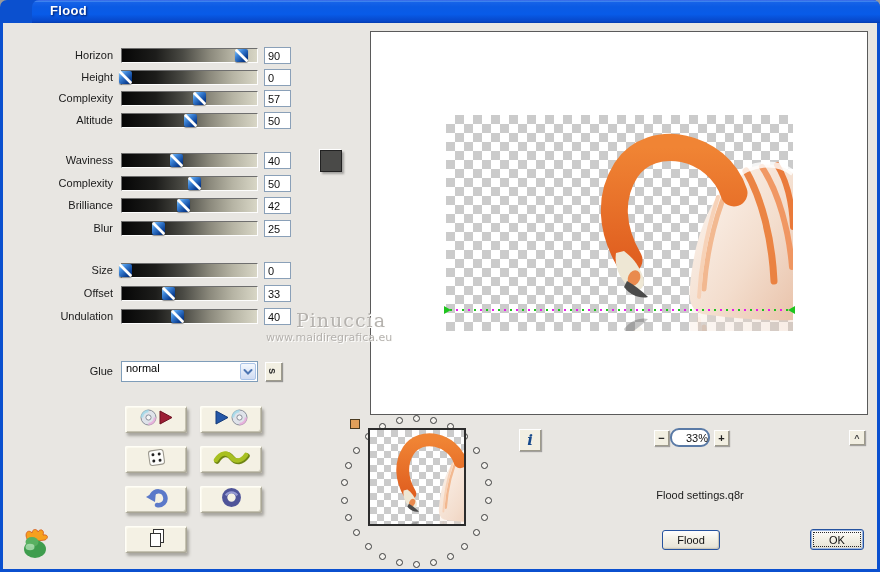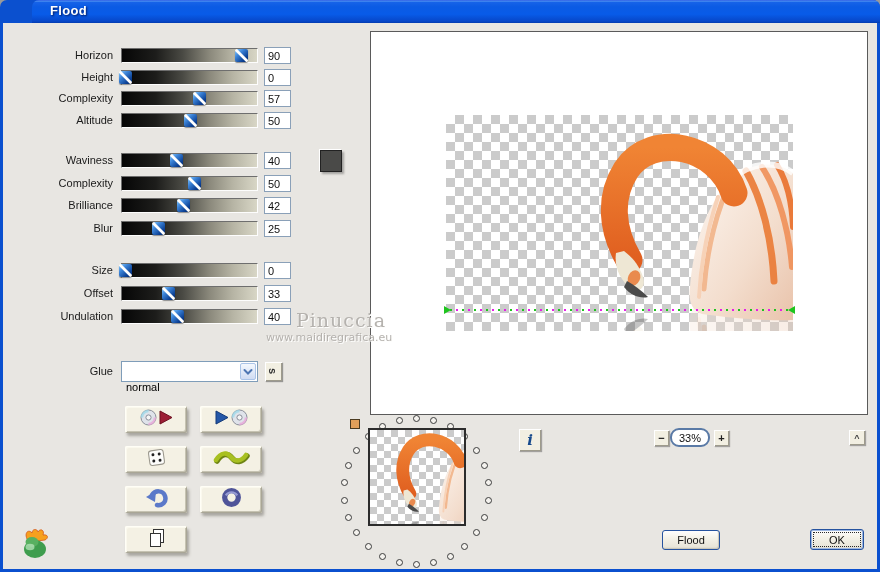--- a/index.html
+++ b/index.html
@@ -25,21 +25,21 @@
       linear-gradient(45deg, rgba(255,255,255,0) 40%, #fff 46%, #fff 55%, rgba(255,255,255,0) 61%),
       linear-gradient(135deg,#8fd0ff 0%,#3c84d8 35%,#0b3f93 75%,#072a66 100%);
     box-shadow:0 1px 1px rgba(0,0,0,.45); }
   .sval { position:absolute; left:264px; top:-1px; width:27px; height:17px; background:#fff;
     border:1px solid #8aa0b8; font-size:11px; font-family:"Liberation Sans",sans-serif;
     padding-left:3px; color:#111; }
 
   
   .glue-box { position:absolute; left:121px; top:361px; width:137px; height:21px; background:#fff;
     border:1px solid #7F9DB9; font-size:11px; }
-  .glue-box .val { position:absolute; left:4px; top:19px; }
+  .glue-box .val { position:absolute; left:4px; top:0; }
   .glue-arrow { position:absolute; right:1px; top:1px; width:16px; height:17px;
     background:linear-gradient(#f4f8fd,#cfdcf3); border:1px solid #aac4e8; border-radius:2px;
     display:flex; align-items:center; justify-content:center; }
   .s-btn { position:absolute; left:265px; top:362px; width:17px; height:19px;
     background:#f2efe2; box-shadow:inset 1px 1px 0 #fff, inset -1px -1px 0 #9e9b8c, 1px 1px 1px rgba(0,0,0,.35);
     font-size:11px; font-weight:bold; color:#333; text-align:center; line-height:18px; }
   .s-btn span { display:inline-block; transform:rotate(90deg); }
 
   .swatch { position:absolute; left:320px; top:150px; width:22px; height:22px; background:#4a4a48;
     border:1px solid #222; box-shadow:2px 2px 2px rgba(0,0,0,.3), -1px -1px 0 #fff; }
@@ -85,21 +85,21 @@
   #thumb { position:absolute; left:368px; top:428px; width:98px; height:98px; border:2px solid #2c2c2c;
     z-index:2; background-size:14px 14px !important; background-position:0 0, 7px 7px !important; }
   #thumb svg { position:absolute; left:0; top:0; }
 
   .info-btn { left:519px; top:429px; width:22px; height:22px;
     font-family:"DejaVu Serif", serif; font-style:italic; font-weight:bold; font-size:15px; color:#174a8c; }
   .zoom-minus { left:654px; top:430px; width:15px; height:16px; font-weight:bold; font-size:11px; color:#222; }
   .zoom-plus  { left:714px; top:430px; width:15px; height:16px; font-weight:bold; font-size:11px; color:#222; }
   .zoom-level { position:absolute; left:670px; top:428px; width:40px; height:19px; background:#fff;
     border:2px solid #5a7aa6; border-radius:9px; font-size:11px; color:#111;
-    display:flex; align-items:center; justify-content:center; }
+    display:flex; align-items:center; justify-content:flex-end; }
   .caret-btn { left:849px; top:430px; width:16px; height:15px; font-size:9px; font-weight:bold; color:#444; }
 
   .settings-file { position:absolute; left:600px; top:489px; width:200px; text-align:center;
     font-size:11px; color:#1a1a1a; }
 
   
   .xp-btn { position:absolute; background:linear-gradient(#fefefe,#f4f2e8 40%,#e8e5d8 90%,#d8d5c8);
     border:1px solid #26539f; border-radius:3px; font-family:"Liberation Sans",sans-serif;
     font-size:11px; color:#111; display:flex; align-items:center; justify-content:center;
     box-shadow:inset -1px -1px 1px #c8c5b8; cursor:pointer; }
@@ -375,16 +375,17 @@
   <div class="zoom-level">
       <span>33%</span>
     </div>
   <div class="mini-btn zoom-plus">
       <span>+</span>
     </div>
   <div class="mini-btn caret-btn">
       <span>^</span>
     </div>
 
+  <div class="settings-file">Flood settings.q8r</div>
 
   <div class="xp-btn cancel-btn">Flood</div>
   <div class="xp-btn ok-btn">OK</div>
 </div>
 
 </body></html>

